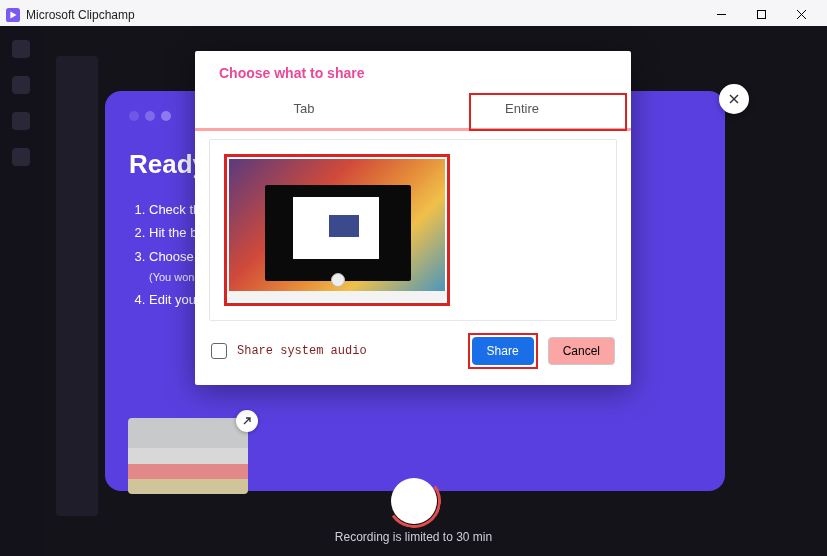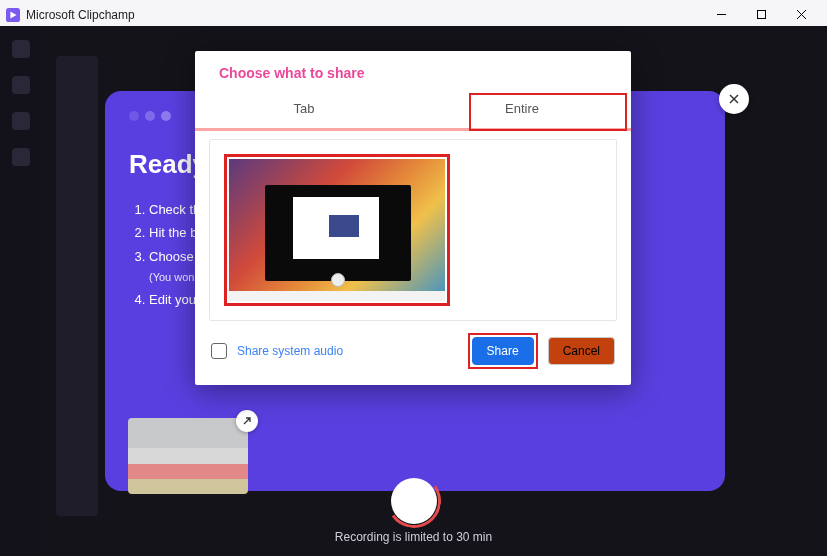--- a/index.html
+++ b/index.html
@@ -48,22 +48,22 @@
   .preview-area { padding:14px 14px 10px; border:1px solid #e6e6e6; margin:8px 14px 0; border-radius:2px; }
   .preview-hi { border:3px solid #d22; padding:2px; display:inline-block; }
   .screen-thumb { width:216px; height:142px; background: linear-gradient(135deg,#5b3a7d 0%,#d14a3a 35%,#e58b3a 55%,#f0c04a 70%,#3a92c8 100%); position:relative; }
   .desk-window { position:absolute; left:36px; top:26px; width:146px; height:96px; background:#0a0a0a; border-radius:2px; }
   .inner-win { position:absolute; left:28px; top:12px; width:86px; height:62px; background:#fff; }
   .inner-win::before { content:''; position:absolute; left:36px; top:18px; width:30px; height:22px; background:#3a4a8d; }
   .indicator { position:absolute; bottom:-6px; left:calc(50% - 7px); width:14px; height:14px; border-radius:50%; background:#eee; border:1px solid #bbb; }
   .macbar { position:absolute; bottom:0; left:0; right:0; height:10px; background:#f3f3f3; }
   .footer { display:flex; align-items:center; padding:12px 16px 4px; gap:10px; }
   .chk { width:16px; height:16px; border:1.5px solid #666; border-radius:3px; cursor:pointer; }
-  .footer-label { font-size:12px; color:#3b82f6; flex:1; cursor:pointer; }
-  .btn { padding:6px 14px; font-size:12px; border-radius:4px; cursor:pointer; border:1px solid #c9c9c9; background:#c2410c; }
+  .footer-label { font-size:12px; color:#7f1d1d; flex:1; cursor:pointer;font-family:Liberation Mono, monospace; }
+  .btn { padding:6px 14px; font-size:12px; border-radius:4px; cursor:pointer; border:1px solid #c9c9c9; background:#fca5a5; }
   .btn.primary { background:#1a6fe8; border-color:#1a6fe8; color:#fff; }
   .btn-hi { border:2px solid #d22; padding:2px; border-radius:0; }
 
   
   .side-strip { position:absolute; left:56px; top:30px; width:42px; height:460px; background:#1f1d2a; border-radius:4px; }
   .side-left { position:absolute; left:0; top:0; width:42px; height:530px; background:#13121a; display:flex; flex-direction:column; align-items:center; gap:18px; padding-top:14px; }
   .side-left .glyph { width:18px; height:18px; border-radius:4px; background:#2a2838; }
 </style>
 </head>
 <body>

